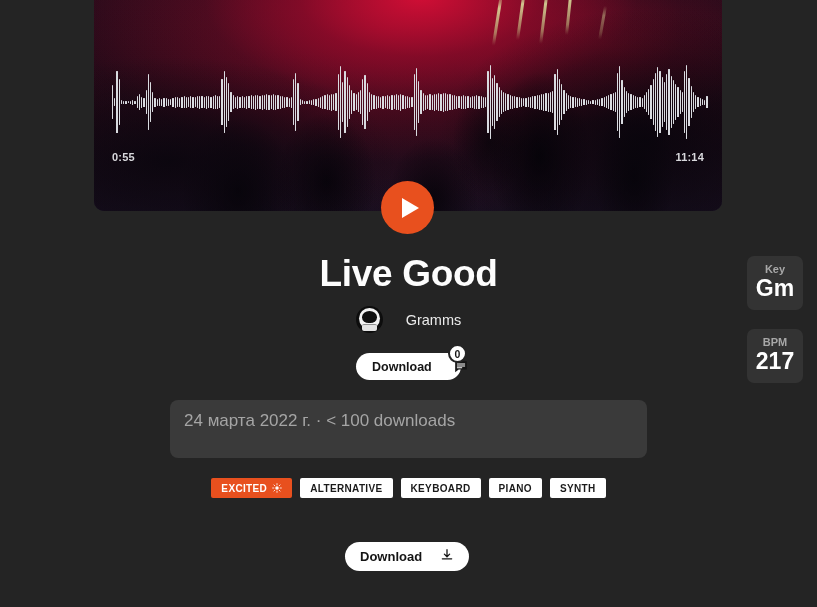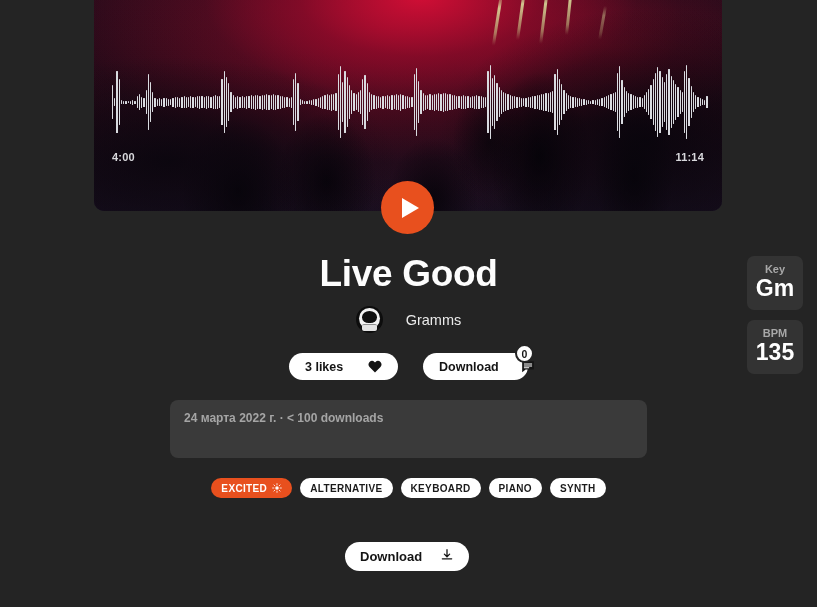--- a/index.html
+++ b/index.html
@@ -118,21 +118,21 @@
   }
 
   
   .meta-stack {
     position: absolute;
     left: 747px;
     top: 256px;
     width: 56px;
     display: flex;
     flex-direction: column;
-    gap: 10px;
+    gap: 19px;
   }
   .meta-box {
     background: #333333;
     border-radius: 7px;
     padding: 7px 4px 10px;
     text-align: center;
   }
   .meta-box .m-label {
     font-size: 11px;
     font-weight: bold;
@@ -269,38 +269,38 @@
     background: #3a3a3a;
     border-radius: 8px;
     padding: 11px 14px;
   }
   .info-title {
     font-size: 14.5px;
     color: #f2f2f2;
     margin-bottom: 4px;
   }
   .info-sub {
-    font-size: 12px;
-    font-weight: bold;
+    font-size: 17px;
+    font-weight: normal;
     color: #a5a5a5;
   }
 
   
   .tags {
     position: absolute;
     left: 0; right: 0;
     top: 478px;
     display: flex;
     justify-content: center;
     align-items: center;
     gap: 8px;
   }
   .tag {
     height: 20px;
-    border-radius: 10px;
+    border-radius: 2px;
     padding: 0 10px;
     display: flex;
     align-items: center;
     gap: 5px;
     font-size: 10px;
     font-weight: bold;
     letter-spacing: .35px;
     cursor: pointer;
     border: none;
     font-family: "Liberation Sans", sans-serif;
@@ -612,60 +612,52 @@
       <span class="wbar" style="height: 32px;"></span>
       <span class="wbar" style="height: 20px;"></span>
       <span class="wbar" style="height: 14px;"></span>
       <span class="wbar" style="height: 10px;"></span>
       <span class="wbar" style="height: 8px;"></span>
       <span class="wbar" style="height: 6px;"></span>
       <span class="wbar" style="height: 5px;"></span>
       <span class="wbar" style="height: 12px;"></span>
     </div>
 
-  <div class="time-label time-start">4:00</div>
+  <div class="time-label time-start">0:55</div>
   <div class="time-label time-end">11:14</div>
 </div>
 
 <button class="play-button">
   <span class="tri"></span>
 </button>
 
 <div class="meta-stack">
   <div class="meta-box">
     <span class="m-label">Key</span>
     <span class="m-value">Gm</span>
   </div>
   <div class="meta-box">
     <span class="m-label">BPM</span>
-    <span class="m-value">135</span>
+    <span class="m-value">217</span>
   </div>
 </div>
 
 <h1 class="track-title">Live Good</h1>
 
 <div class="artist-row">
   <span class="avatar">
     <span class="helmet"></span>
     <span class="visor"></span>
     <span class="neck"></span>
   </span>
   <span class="artist-name">Gramms</span>
 </div>
 
 <div class="actions">
 
-  <button class="pill-btn likes-btn">
-    <span class="lbl">3 likes</span>
-    <span class="ico">
-      <svg width="14" height="13" viewBox="0 0 24 22" aria-hidden="true">
-        <path fill="currentColor" d="M12 21.3 2.6 12C.2 9.6.2 5.7 2.6 3.3a6.1 6.1 0 0 1 8.6 0l.8.8.8-.8a6.1 6.1 0 0 1 8.6 0c2.4 2.4 2.4 6.3 0 8.7L12 21.3z"></path>
-      </svg>
-    </span>
-  </button>
 
   <button class="pill-btn comment-btn">
     <span class="lbl">Download</span>
     <span class="ico">
       <svg width="14" height="13" viewBox="0 0 24 22" aria-hidden="true">
         <path fill="currentColor" d="M2 2h20v14H8l-6 5V2z"></path>
         <path fill="#fff" d="M5 6h14v1.6H5zM5 9.2h14v1.6H5zM5 12.4h9V14H5z"></path>
       </svg>
     </span>
     <span class="badge">0</span>

